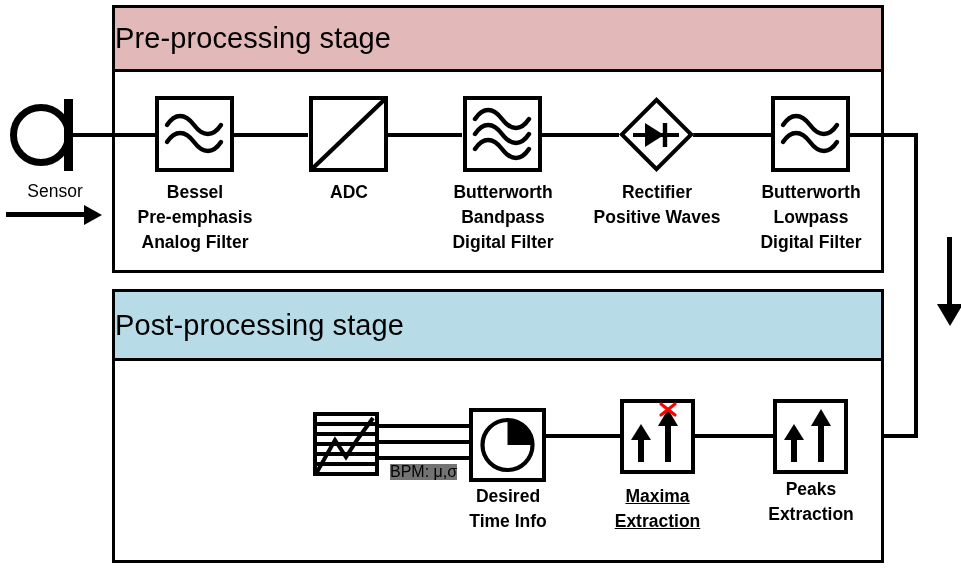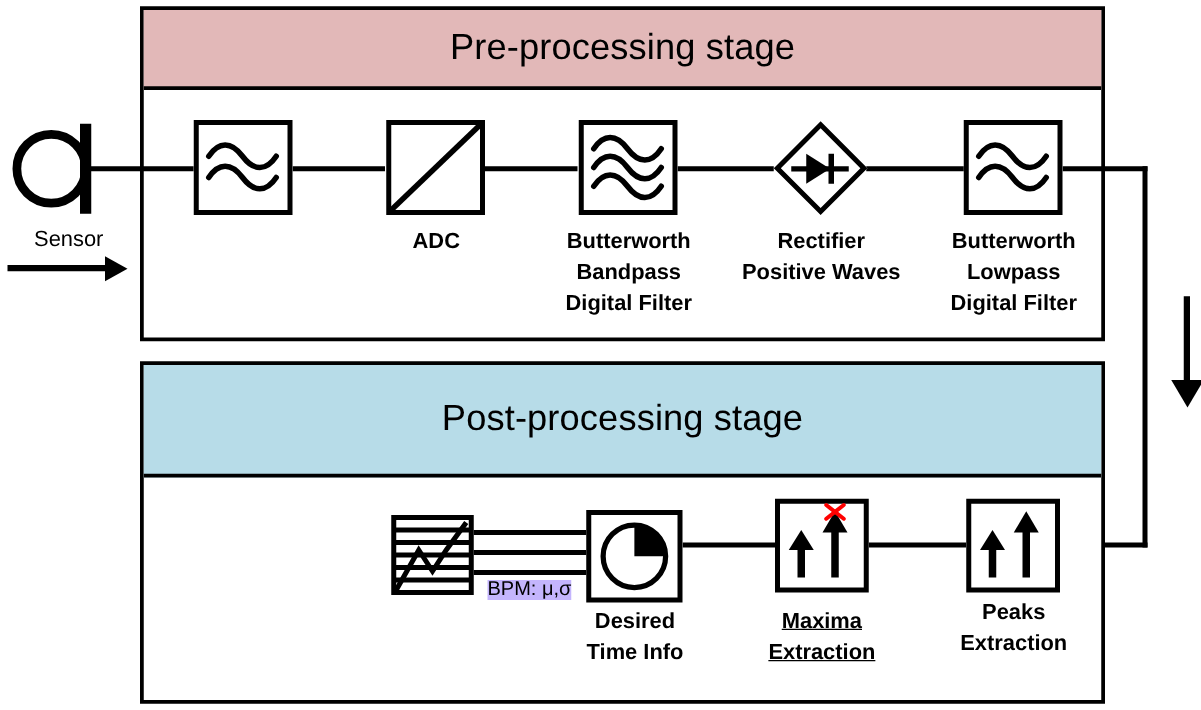--- a/index.html
+++ b/index.html
@@ -22,21 +22,20 @@
     border:3px solid #000;
     background:#fff;
   }
   .stage-header{
     position:absolute;
     box-sizing:border-box;
     left:0; right:0; top:0;
     border-bottom:3px solid #000;
     display:flex;
     align-items:center;
-    justify-content:center;
   }
   .stage-header span{
     font-size:29px;
     font-weight:400;
     color:#000;
     letter-spacing:0.1px;
     line-height:1;
   }
 
   
@@ -106,21 +105,21 @@
     border:4px solid #000;
     background:#fff;
     transform:rotate(45deg);
   }
 
   .bpm-label{
     position:absolute;
     font-size:16px;
     font-weight:400;
     color:#000;
-    background:#c4b5fd;
+    background:#737373;
     line-height:1;
     white-space:nowrap;
   }
 
   svg{display:block;overflow:visible;}
 </style>
 </head>
 <body>
 
 <div id="stage">
@@ -150,20 +149,21 @@
   <div class="wire wire-h" style="left:850px;top:434px;width:68px;"></div>
 
   <div class="block" style="left:155px;top:96px;width:79px;height:76px;">
     <svg width="71" height="68" viewBox="0 0 71 68">
       <g fill="none" stroke="#000" stroke-width="4.4" stroke-linecap="round">
         <path d="M8 25 C16 13, 26 13, 35 25 C44 37, 54 37, 62 25"></path>
         <path d="M8 42 C16 30, 26 30, 35 42 C44 54, 54 54, 62 42"></path>
       </g>
     </svg>
   </div>
+  <div class="blk-label" style="left:110px;top:180px;width:170px;"><span>Bessel</span><br><span>Pre-emphasis</span><br><span>Analog Filter</span></div>
 
   <div class="block" style="left:309px;top:96px;width:79px;height:76px;">
     <svg width="71" height="68" viewBox="0 0 71 68">
       <line x1="0" y1="68" x2="71" y2="0" stroke="#000" stroke-width="4.4"></line>
     </svg>
   </div>
   <div class="blk-label" style="left:285px;top:180px;width:128px;"><span>ADC</span></div>
 
   <div class="block" style="left:463px;top:96px;width:79px;height:76px;">
     <svg width="71" height="68" viewBox="0 0 71 68">
@@ -191,21 +191,21 @@
         <path d="M8 42 C16 30, 26 30, 35 42 C44 54, 54 54, 62 42"></path>
       </g>
     </svg>
   </div>
   <div class="blk-label" style="left:726px;top:180px;width:170px;"><span>Butterworth</span><br><span>Lowpass</span><br><span>Digital Filter</span></div>
 
   <div class="down-shaft" style="left:947px;top:237px;height:72px;"></div>
   <div class="down-head" style="left:936.5px;top:304px;"></div>
 
   <div class="stage-frame" style="left:112px;top:289px;width:772px;height:274px;">
-    <div class="stage-header" style="height:90px;background:#B7DCE8;">
+    <div class="stage-header" style="height:69px;background:#B7DCE8;">
       <span>Post-processing stage</span>
     </div>
   </div>
 
   <div class="wire wire-h" style="left:378px;top:424px;width:94px;height:4px;"></div>
   <div class="wire wire-h" style="left:378px;top:440px;width:94px;height:4px;"></div>
   <div class="wire wire-h" style="left:378px;top:456px;width:94px;height:4px;"></div>
 
   <div class="wire wire-h" style="left:546px;top:434px;width:76px;"></div>
   <div class="wire wire-h" style="left:695px;top:434px;width:78px;"></div>

